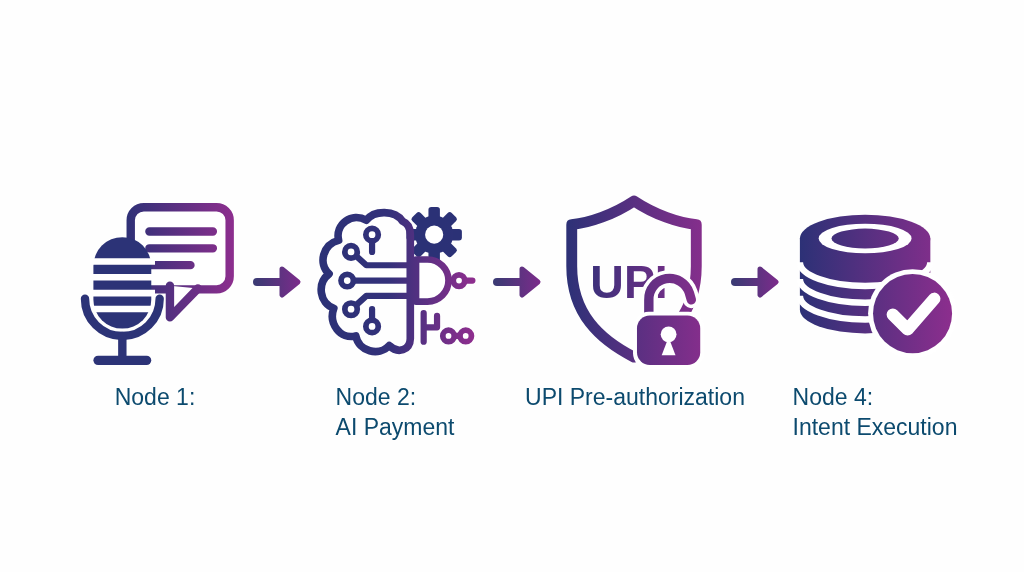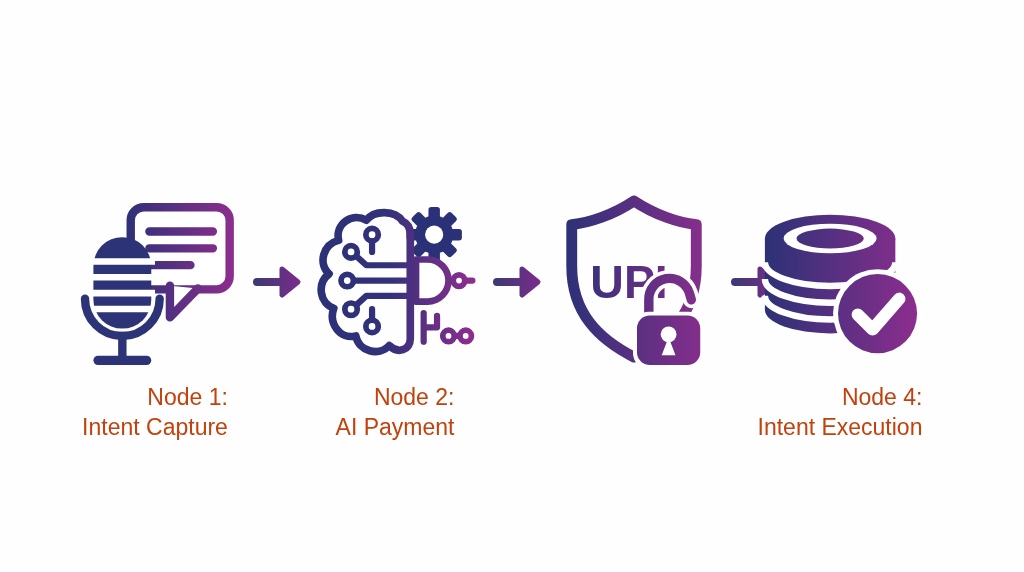--- a/index.html
+++ b/index.html
@@ -1,20 +1,20 @@
 <!DOCTYPE html>
 <html><head>
 <meta charset="utf-8">
 <style>
   html,body{margin:0;padding:0;background:#ffffff;}
   #stage{position:relative;width:1024px;height:572px;background:#fefefe;overflow:hidden;
          font-family:"Liberation Sans", sans-serif;}
   .node{position:absolute;top:188px;width:240px;display:flex;flex-direction:column;align-items:center;}
   .icon-box{height:186px;display:flex;align-items:center;justify-content:center;}
-  .label{margin-top:8px;text-align:right;color:#c2410c;font-size:23px;line-height:30px;font-weight:500;}
+  .label{margin-top:8px;text-align:left;color:#0c4a6e;font-size:23px;line-height:30px;font-weight:500;}
   .arrow{position:absolute;top:262px;width:54px;height:40px;}
   svg{display:block;}
 </style>
 </head>
 <body>
 
 <div id="stage">
 
   <div class="node" style="left:35px">
     <div class="icon-box">
@@ -34,21 +34,20 @@
           <rect x="24" y="44" width="62" height="98" rx="31" fill="#2c3377"></rect>
           <path d="M 20,70 H 90 M 20,87 H 90 M 20,104 H 90 M 20,121 H 90" stroke="#fff" stroke-width="7" fill="none"></path>
           <path d="M 15,110 A 40,40 0 0 0 95,110" stroke="#2c3377" stroke-width="9" stroke-linecap="round" fill="none"></path>
           <path d="M 55,150 V 172" stroke="#2c3377" stroke-width="9" stroke-linecap="round" fill="none"></path>
           <path d="M 29,176 H 81" stroke="#2c3377" stroke-width="10" stroke-linecap="round" fill="none"></path>
         </g>
       </svg>
     </div>
     <div class="label">
       <div>Node 1:</div>
-      <div>Intent Capture</div>
     </div>
   </div>
 
   <div class="arrow" style="left:252px">
     <svg width="54" height="40" viewBox="0 0 54 40">
       <defs>
           <linearGradient id="ga1" gradientUnits="userSpaceOnUse" x1="4" y1="0" x2="50" y2="0">
         <stop offset="0" stop-color="#3c3a74"></stop>
             <stop offset="1" stop-color="#7e2b8c"></stop>
           </linearGradient>
@@ -142,37 +141,38 @@
           <path d="M 100,132 V 114 A 21,21 0 0 1 141,107 L 143,114" fill="none" stroke="#fff" stroke-width="17" stroke-linecap="round"></path>
           <path d="M 100,132 V 114 A 21,21 0 0 1 141,107 L 143,114" fill="none" stroke="url(#g3)" stroke-width="9.5" stroke-linecap="round"></path>
           <rect x="84" y="126" width="72" height="58" rx="16" fill="#fff"></rect>
           <rect x="88" y="130" width="64" height="50" rx="13" fill="url(#g3)"></rect>
           <circle cx="120" cy="149" r="8" fill="#fff"></circle>
           <path d="M 120,152 L 113,170 H 127 Z" fill="#fff"></path>
         </g>
       </svg>
     </div>
     <div class="label">
+      <div>UPI Pre-authorization</div>
     </div>
   </div>
 
   <div class="arrow" style="left:730px">
     <svg width="54" height="40" viewBox="0 0 54 40">
       <defs>
           <linearGradient id="ga3" gradientUnits="userSpaceOnUse" x1="4" y1="0" x2="50" y2="0">
         <stop offset="0" stop-color="#3c3a74"></stop>
             <stop offset="1" stop-color="#7e2b8c"></stop>
           </linearGradient>
         </defs>
       <path d="M 5,20 H 33" stroke="url(#ga3)" stroke-width="8" stroke-linecap="round" fill="none"></path>
       <path d="M 30,7 L 46,20 L 30,33 Z" fill="url(#ga3)" stroke="url(#ga3)" stroke-width="5" stroke-linejoin="round"></path>
     </svg>
   </div>
 
-  <div class="node" style="left:720px">
+  <div class="node" style="left:755px">
     <div class="icon-box">
       <svg width="170" height="168" viewBox="0 0 172 170">
         <defs>
           <linearGradient id="g4" gradientUnits="userSpaceOnUse" x1="8" y1="0" x2="167" y2="0">
             <stop offset="0" stop-color="#2b3176"></stop>
               <stop offset="1" stop-color="#8e2e8e"></stop>
           </linearGradient>
         </defs>
         <g>
           <path d="M 10,42 L 10,114 A 66,24 0 0 0 142,114 L 142,42 Z" fill="url(#g4)"></path>

